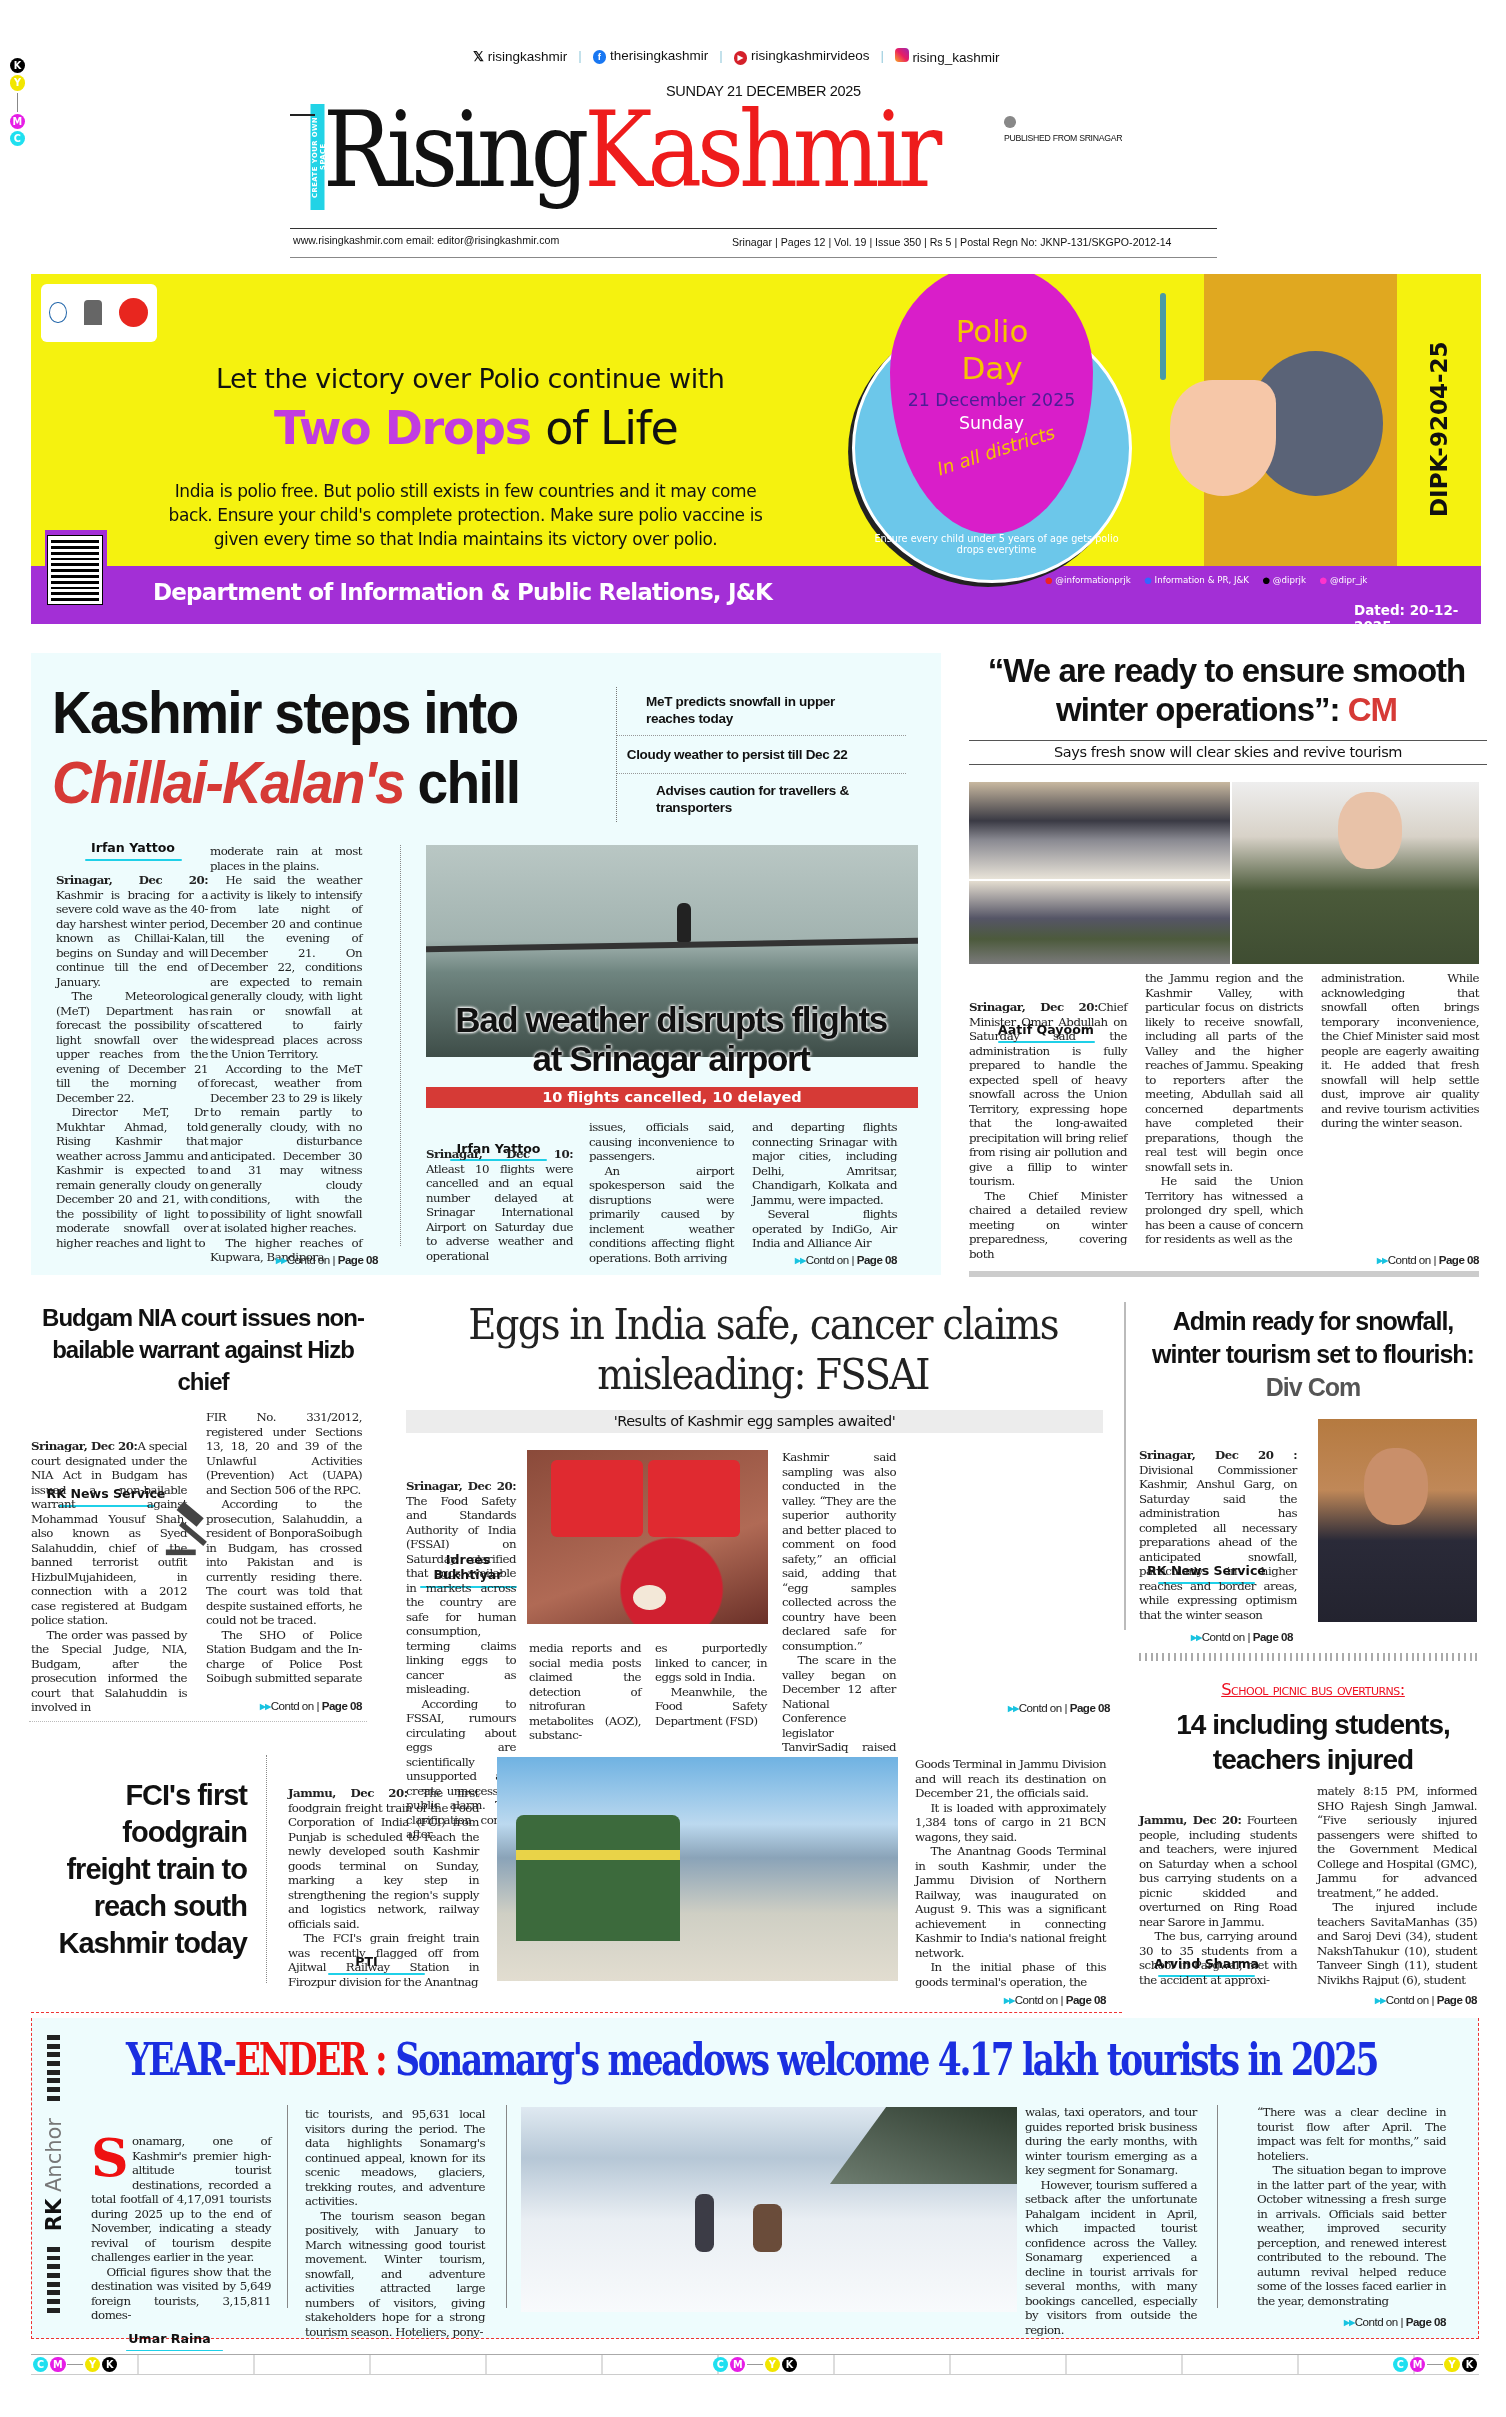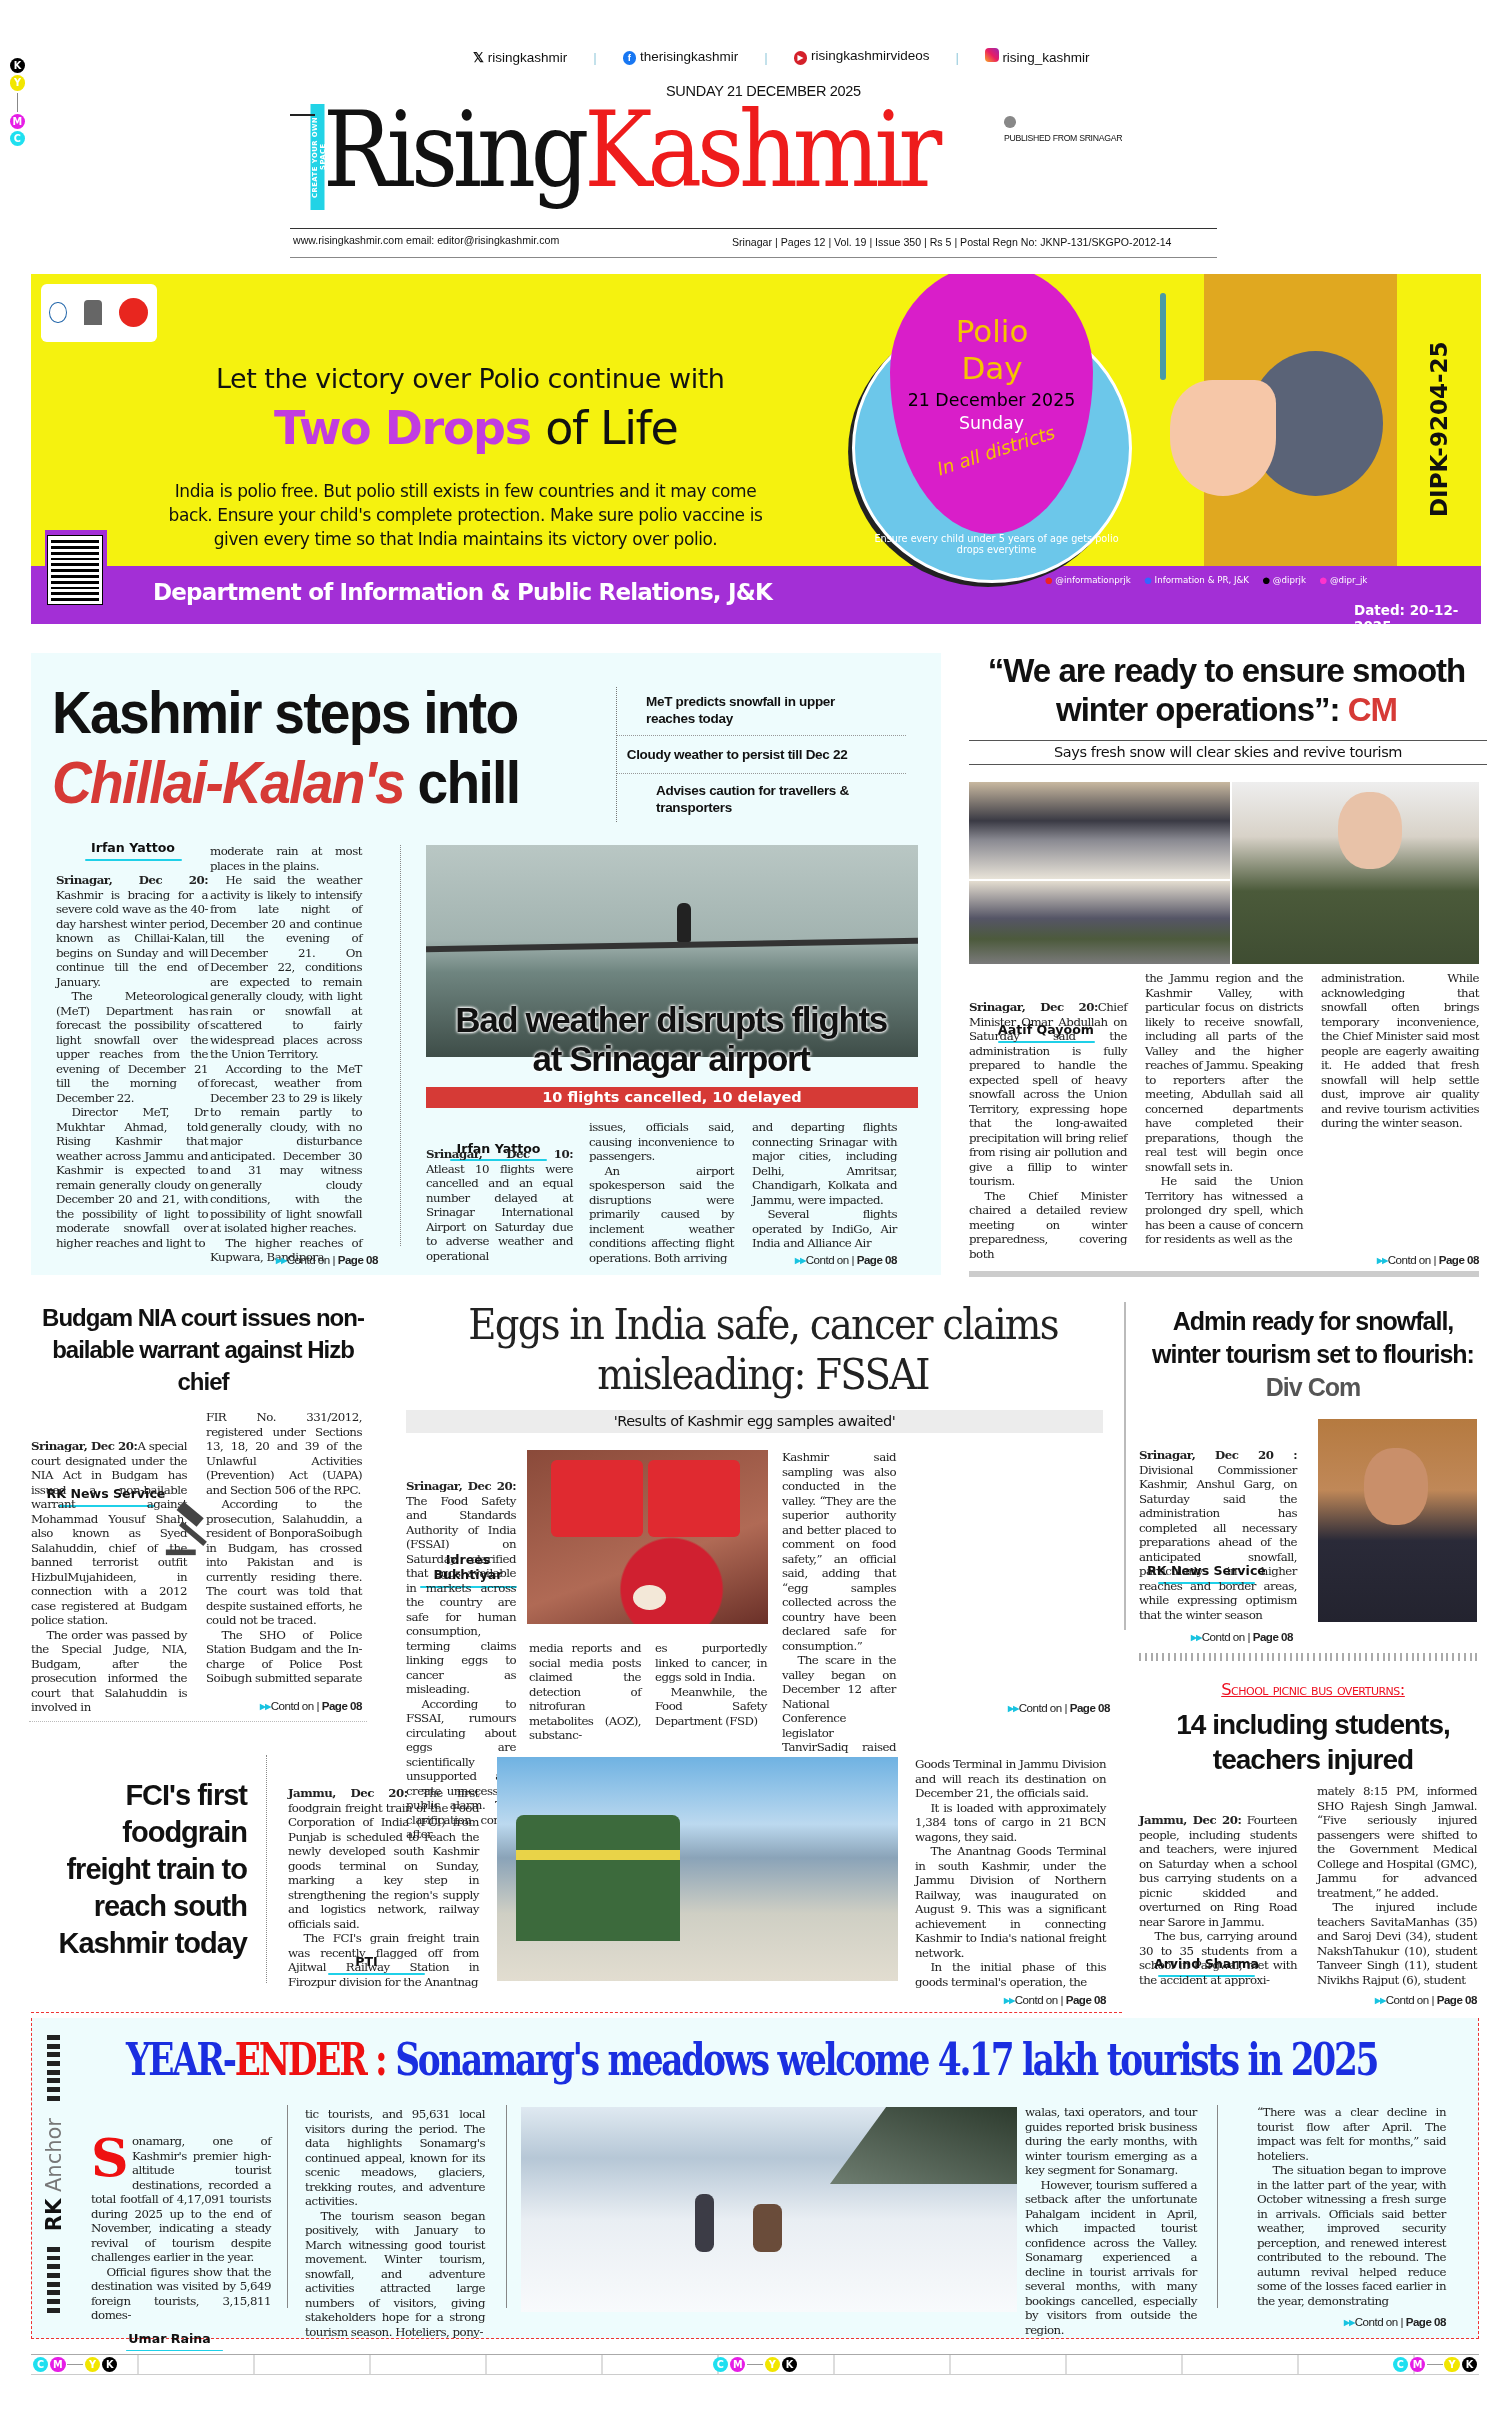--- a/index.html
+++ b/index.html
@@ -23,21 +23,21 @@
 <body>
 
 <div class="abs" style="left:9.7px;top:58px;display:flex;flex-direction:column;gap:1.9px;align-items:center">
   <div class="dot" style="background:#000">K</div>
   <div class="dot" style="background:#f2e600">Y</div>
   <div style="width:1px;height:19.3px;background:#888"></div>
   <div class="dot" style="background:#e61ee6">M</div>
   <div class="dot" style="background:#1fe0f0">C</div>
 </div>
 
-<div class="abs sans" style="left:473px;top:48px;display:flex;gap:26px;font-size:13.5px;font-family:'Liberation Sans Narrow','Liberation Sans',sans-serif;align-items:flex-end">
+<div class="abs sans" style="left:473px;top:48px;display:flex;gap:11px;font-size:13.5px;font-family:'Liberation Sans Narrow','Liberation Sans',sans-serif;align-items:flex-start">
   <span><span style="font-weight:bold">𝕏</span> <span>risingkashmir</span></span>
   <span style="color:#9cd">|</span>
   <span><span style="display:inline-block;width:13.5px;height:13.5px;border-radius:50%;background:#1877f2;color:#fff;font-size:9.7px;text-align:center;line-height:13.5px;font-weight:bold">f</span> <span>therisingkashmir</span></span>
   <span style="color:#9cd">|</span>
   <span><span style="display:inline-block;width:13.5px;height:13.5px;border-radius:50%;background:#d4202a;color:#fff;font-size:7.7px;text-align:center;line-height:13.5px">▶</span> <span>risingkashmirvideos</span></span>
   <span style="color:#9cd">|</span>
   <span><span style="display:inline-block;width:13.5px;height:13.5px;border-radius:3.9px;background:linear-gradient(45deg,#f9a825,#e91e63,#9c27b0);"></span> <span>rising_kashmir</span></span>
 </div>
 
 <div class="abs" style="left:666px;top:83px;font-family:'Liberation Sans Narrow','Liberation Sans',sans-serif;font-size:14.5px;letter-spacing:-0.3px">SUNDAY 21 DECEMBER 2025</div>
@@ -69,21 +69,21 @@
   </div>
   <div class="abs" style="left:0;top:292px;width:1450px;height:58px;background:#a32fd6"></div>
   <div class="abs" style="left:13.5px;top:256px;width:62px;height:83px;background:#a32fd6;padding:5.8px 3.9px">
     <div style="width:54px;height:68px;background:repeating-linear-gradient(0deg,#000 0 2.9px,#fff 2.9px 5.8px),#fff;border:3.9px solid #fff;outline:1.9px solid #000"></div>
   </div>
   <div class="abs" style="left:122px;top:305px;font:bold 23px 'DejaVu Sans',sans-serif;color:#fff;letter-spacing:-0.8px">Department of Information &amp; Public Relations, J&amp;K</div>
 
   <div class="abs" style="left:821px;top:39px;width:280px;height:270px;border-radius:50%;background:#6cc7ea;border:3.9px solid #fff;box-shadow:-3.9px 3.9px 0 #222"></div>
   <div class="abs" style="left:859px;top:-9.7px;width:203px;height:270px;background:#d91ec9;border-radius:50% 50% 50% 50%/40% 40% 60% 60%"></div>
   <div class="abs" style="left:898px;top:39px;width:126px;text-align:center;font:31px/37px 'DejaVu Sans',sans-serif;color:#f5c400">Polio Day</div>
-  <div class="abs" style="left:869px;top:116px;width:183px;text-align:center;font:17.4px 'DejaVu Sans',sans-serif;color:#000000">21 December 2025</div>
+  <div class="abs" style="left:869px;top:116px;width:183px;text-align:center;font:17.4px 'DejaVu Sans',sans-serif;color:#4c1d95">21 December 2025</div>
   <div class="abs" style="left:869px;top:139px;width:183px;text-align:center;font:17.4px 'DejaVu Sans',sans-serif;color:#fff">Sunday</div>
   <div class="abs" style="left:888px;top:166px;width:154px;text-align:center;font:italic 18.3px 'DejaVu Sans',sans-serif;color:#f5c400;transform:rotate(-18deg)">In all districts</div>
   <div class="abs" style="left:840px;top:259px;width:251px;text-align:center;font:9.7px 'DejaVu Sans',sans-serif;color:#fff">Ensure every child under 5 years of age gets polio drops everytime</div>
 
   <div class="abs" style="left:1173px;top:0;width:193px;height:292px;background:#e0a820"></div>
   <div class="abs" style="left:1217px;top:77px;width:135px;height:145px;border-radius:50%;background:#5a6377"></div>
   <div class="abs" style="left:1139px;top:106px;width:106px;height:116px;border-radius:40% 20% 50% 50%;background:#f6c7a8"></div>
   <div class="abs" style="left:1129px;top:19.3px;width:5.8px;height:87px;background:#4a9aa5;border-radius:2.9px"></div>
   <div class="abs" style="left:1395px;top:39px;width:39px;height:232px;writing-mode:vertical-rl;transform:rotate(180deg);font:bold 23px 'DejaVu Sans',sans-serif;color:#111;text-align:center">DIPK-9204-25</div>
 

